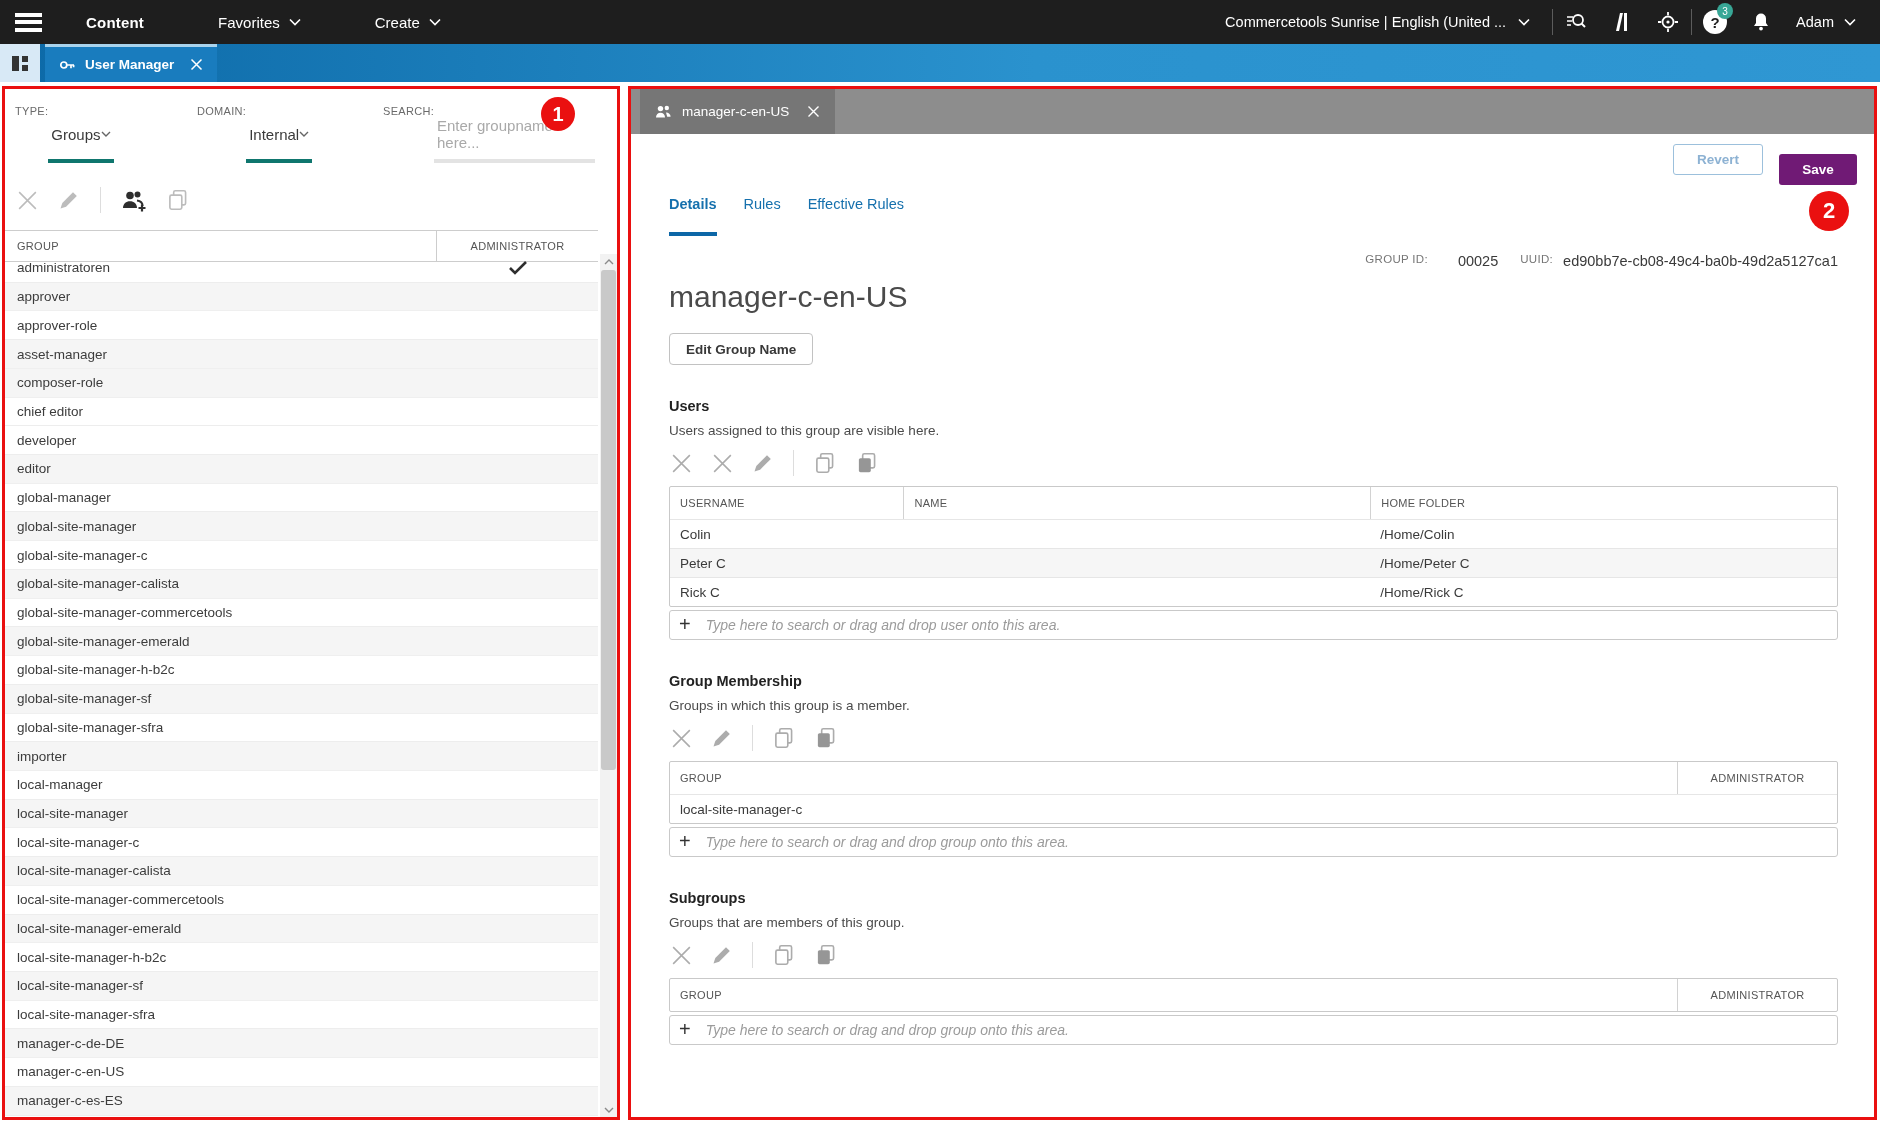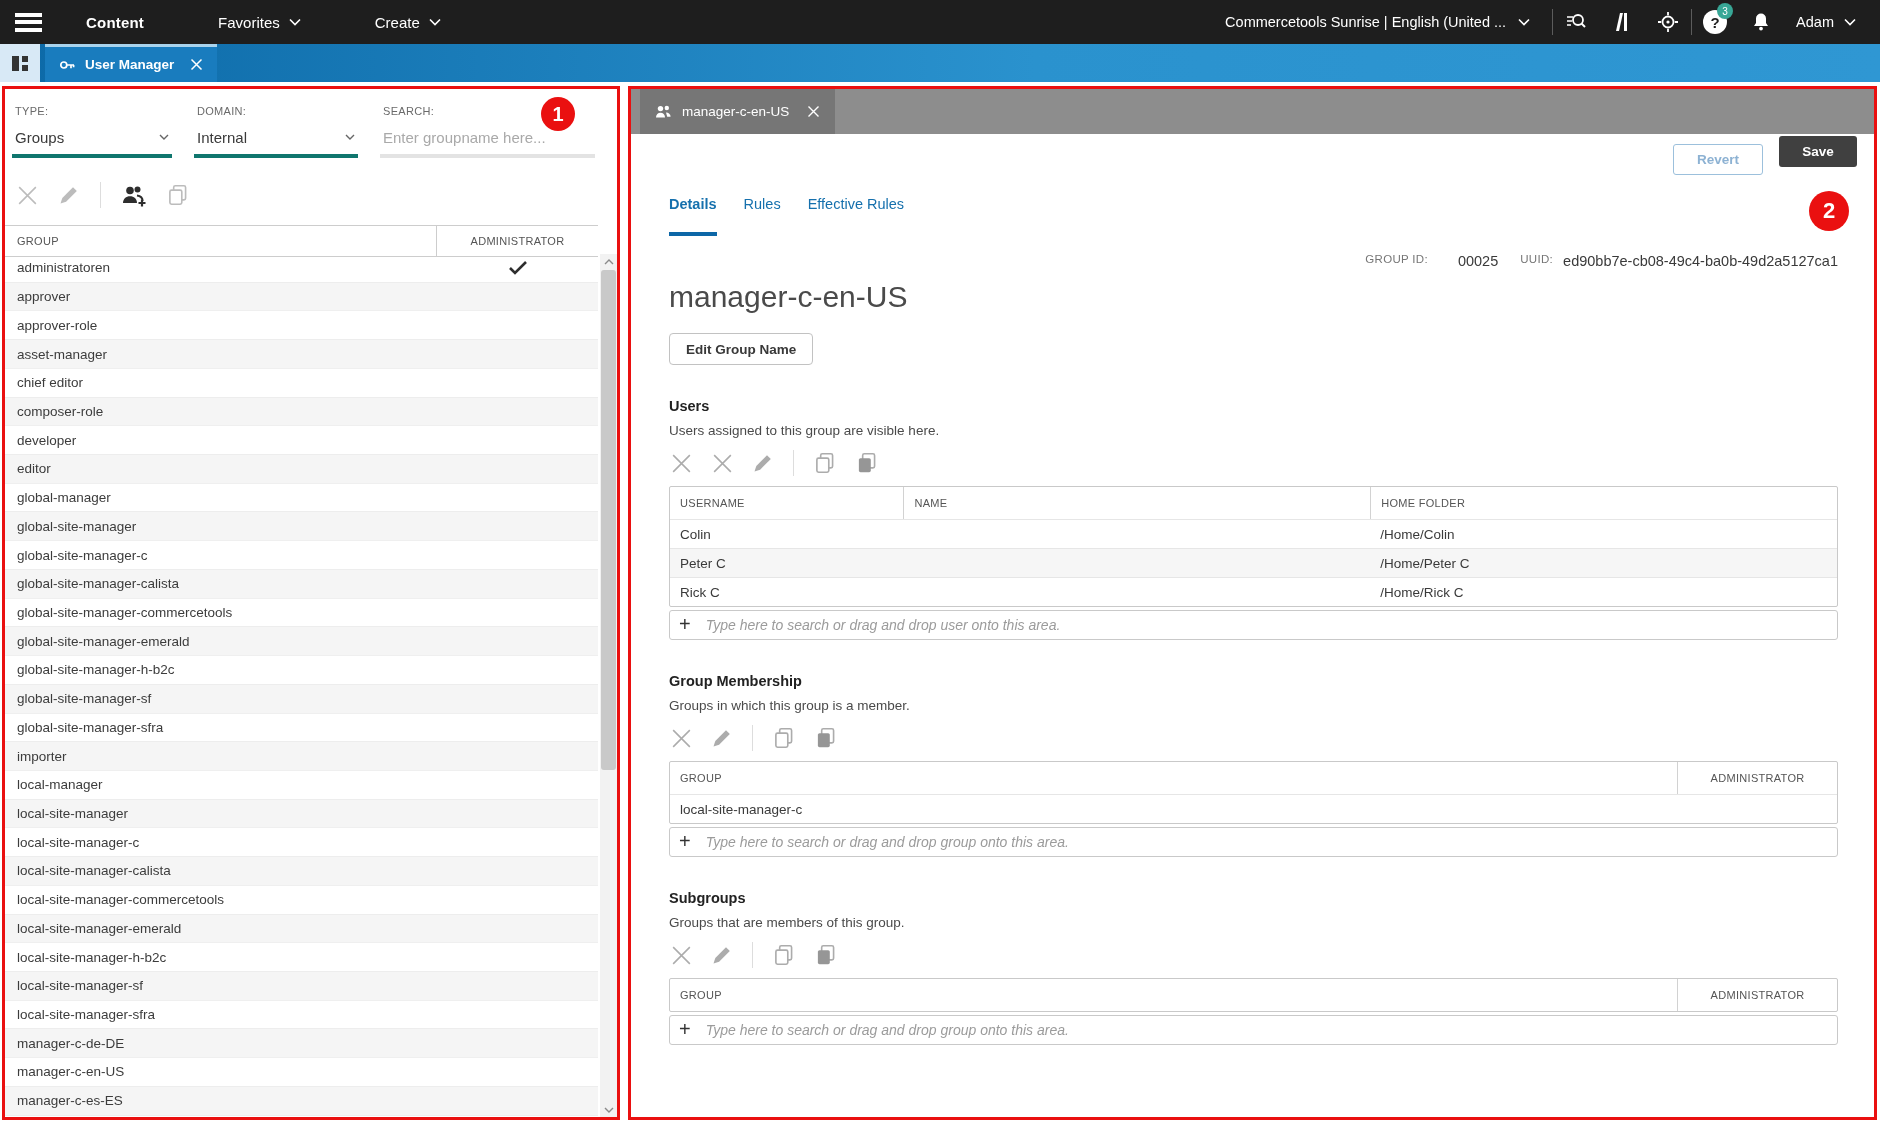--- a/index.html
+++ b/index.html
@@ -37,21 +37,21 @@
   .panel2 { position:absolute; left:628px; top:86px; width:1249px; height:1034px;
     border:3px solid #ea1010; background:#fff; }
   .ann-circle { position:absolute; background:#ea1010; border-radius:50%; color:#fff;
     font-weight:bold; display:flex; align-items:center; justify-content:center; z-index:50; }
   .ann-1 { left:541px; top:97px; width:34px; height:34px; font-size:20px; }
   .ann-2 { left:1809px; top:191px; width:40px; height:40px; font-size:22px; }
 
   
   .p1-inner { position:absolute; inset:0; overflow:hidden; }
   .filters { display:flex; gap:22px; padding:16px 22px 0 7px; }
-  .field { display:flex; flex-direction:column; }
+  .field { display:flex; }
   .f-type { width:160px; } .f-domain { width:164px; } .f-search { flex:1; }
   .flabel { font-size:11px; color:#6a6a6a; letter-spacing:.3px; padding-left:3px; }
   .fvalue { display:flex; justify-content:space-between; align-items:center;
     border-bottom:4px solid #0f766e; padding:12px 3px 8px 3px; font-size:15px; color:#3a3a3a; }
   .f-search .fvalue { border-bottom-color:#e3e3e3; color:#a9a9a9; }
   .p1toolbar { display:flex; align-items:center; gap:17px; padding:21px 0 0 10px; height:53px; }
   .tb-vdiv { width:1px; height:26px; background:#ddd; margin:0 2px; }
   .p1header { margin-top:14px; height:32px; width:593px; border-top:1px solid #cdcdcd; border-bottom:1px solid #cdcdcd;
     display:flex; align-items:center; font-size:11px; color:#555; letter-spacing:.3px; }
   .p1h-group { width:432px; padding-left:12px; border-right:1px solid #cdcdcd; height:100%; display:flex; align-items:center; }
@@ -69,22 +69,22 @@
   
   .p2-inner { position:absolute; inset:0; overflow:hidden; }
   .p2tabbar { height:45px; background:#8d8d8d; display:flex; align-items:center; }
   .mtab { margin-left:9px; height:45px; background:#767676; display:flex; align-items:center;
     gap:10px; padding:0 15px; color:#fff; font-size:13.5px; }
   .p2header { position:relative; height:62px; }
   .btn { display:flex; align-items:center; justify-content:center; border-radius:3px;
     font-size:13.5px; font-weight:bold; cursor:pointer; }
   .btn-revert { position:absolute; top:10px; right:111px; width:90px; height:31px;
     border:1px solid #9cc0dc; color:#8db2d3; background:#fff; }
-  .btn-save { position:absolute; top:2px; right:17px; width:78px; height:31px;
-    background:#404040; color:#fff; border:none; }
+  .btn-save { position:absolute; top:20px; right:17px; width:78px; height:31px;
+    background:#701a75; color:#fff; border:none; }
   .p2tabs { padding-left:38px; display:flex; gap:27px; font-size:14.5px; color:#1570ad; height:30px; }
   .p2tab { cursor:pointer; position:relative; }
   .p2tab.active { font-weight:bold;text-align:right; }
   .p2tab.active:after { content:""; position:absolute; left:0; right:0; bottom:-10px; height:4px; background:#0d67a7; }
   .p2content { padding:0 36px 0 38px; }
   .meta { display:flex; justify-content:flex-end; margin-top:27px; }
   .mlabel { font-size:11.5px; color:#767676; letter-spacing:.3px; }
   .mvalue { font-size:14.5px; color:#3a3a3a; }
   .gap30 { width:30px; } .gap22 { width:22px; } .gap10 { width:10px; }
   .page-title { margin-top:11px; font-size:30px; color:#4a4a4a; font-weight:400; }
@@ -292,25 +292,25 @@
         </div>
         <div class="grow alt">
           <span>approver</span>
         </div>
         <div class="grow">
           <span>approver-role</span>
         </div>
         <div class="grow alt">
           <span>asset-manager</span>
         </div>
+        <div class="grow alt">
+          <span>composer-role</span>
+        </div>
         <div class="grow">
           <span>chief editor</span>
-        </div>
-        <div class="grow alt">
-          <span>composer-role</span>
         </div>
         <div class="grow">
           <span>developer</span>
         </div>
         <div class="grow alt">
           <span>editor</span>
         </div>
         <div class="grow">
           <span>global-manager</span>
         </div>

